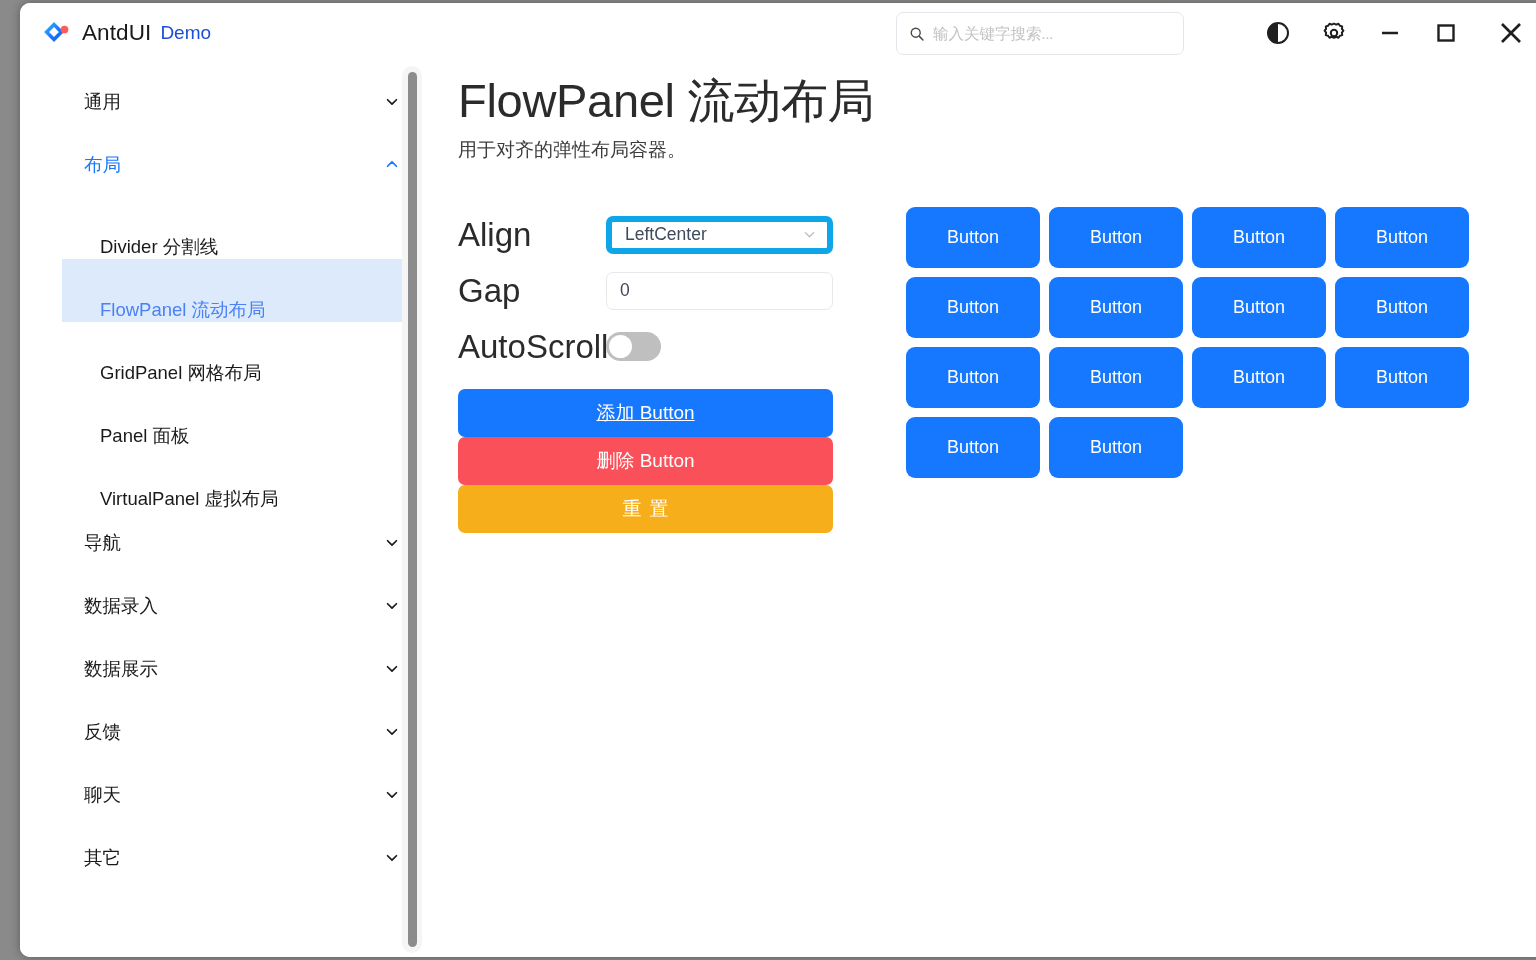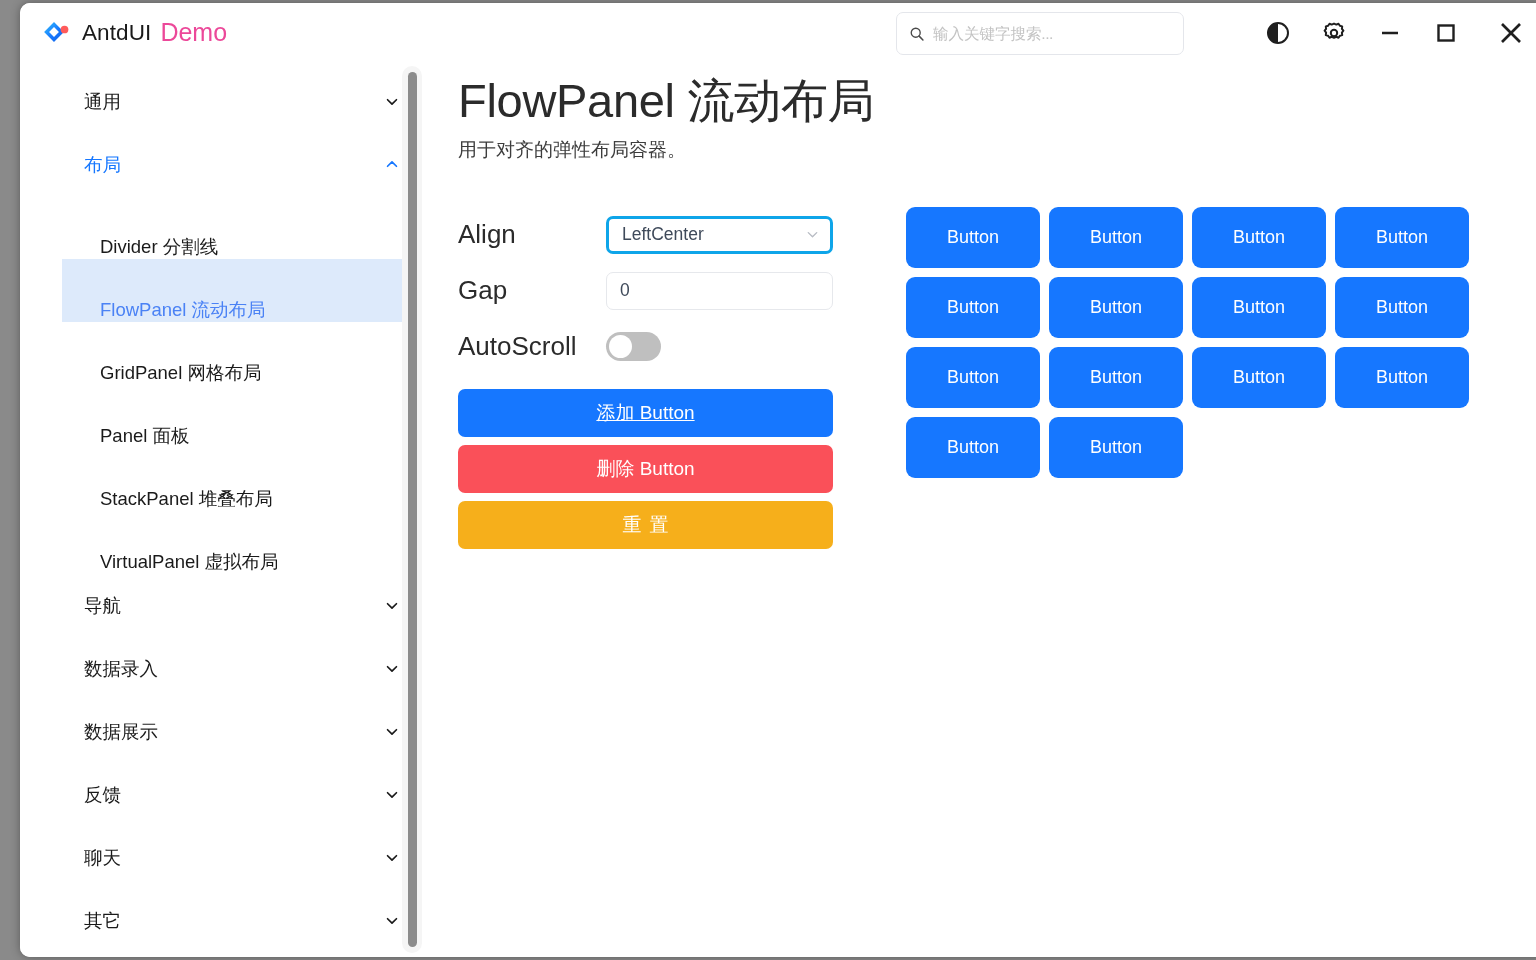--- a/index.html
+++ b/index.html
@@ -48,22 +48,22 @@
     left: 3px; top: 3px;
     width: 22px; height: 22px;
   }
   .app-title {
     font-size: 22.5px;
     color: #1a1a1a;
     font-weight: 400;
     letter-spacing: 0.1px;
   }
   .app-subtitle {
-    font-size: 25px;
-    color: #ec4899;
+    font-size: 19px;
+    color: #1d4ed8;
     font-weight: 400;
     margin-left: 9px;
   }
 
   .search-box {
     position: absolute;
     left: 876px;
     top: 9px;
     width: 288px;
     height: 43px;
@@ -201,29 +201,29 @@
     flex: 0 0 375px;
   }
   .ctrl-line {
     display: flex;
     align-items: center;
     height: 56px;
   }
   .ctrl-label {
     width: 148px;
     flex: 0 0 148px;
-    font-size: 26px;
+    font-size: 33px;
     color: #2b2b2b;
   }
   .ctrl-field {
     flex: 1 1 auto;
   }
   .select-box {
     height: 38px;
-    border: 3px solid #0ea5e9;
+    border: 6px solid #0ea5e9;
     border-radius: 7px;
     display: flex;
     align-items: center;
     padding: 0 10px 0 13px;
     justify-content: space-between;
     cursor: pointer;
     background: #fff;
   }
   .select-val {
     font-size: 17.5px;
@@ -260,21 +260,20 @@
   .act-btn {
     display: block;
     width: 100%;
     height: 48px;
     border: none;
     border-radius: 7px;
     color: #fff;
     font-size: 19px;
     font-family: inherit;
     cursor: pointer;
-    margin-top: 8px;
   }
   .act-btn.first { margin-top: 14px; text-decoration: underline; }
   .act-btn.primary { background: #1677ff; }
   .act-btn.danger  { background: #fa5059; }
   .act-btn.warn    { background: #f6af1b; letter-spacing: 8px; text-indent: 8px; }
 
   
   .flow-wrap {
     flex: 1 1 auto;
     min-width: 0;
@@ -392,23 +391,20 @@
           <div class="nav-item selected">
             <span>FlowPanel 流动布局</span>
           </div>
           <div class="nav-item">
             <span>GridPanel 网格布局</span>
           </div>
           <div class="nav-item">
             <span>Panel 面板</span>
           </div>
           <div class="nav-item">
-            <span>StackPanel 堆叠布局</span>
-          </div>
-          <div class="nav-item">
             <span>VirtualPanel 虚拟布局</span>
           </div>
           <div class="nav-group">
             <span>导航</span>
             <svg class="chev" width="17" height="17" viewBox="0 0 18 18">
               <polyline points="4,7 9,12 14,7" fill="none" stroke="currentColor" stroke-width="1.9" stroke-linecap="round" stroke-linejoin="round"></polyline>
             </svg>
           </div>
           <div class="nav-group">
             <span>数据录入</span>

